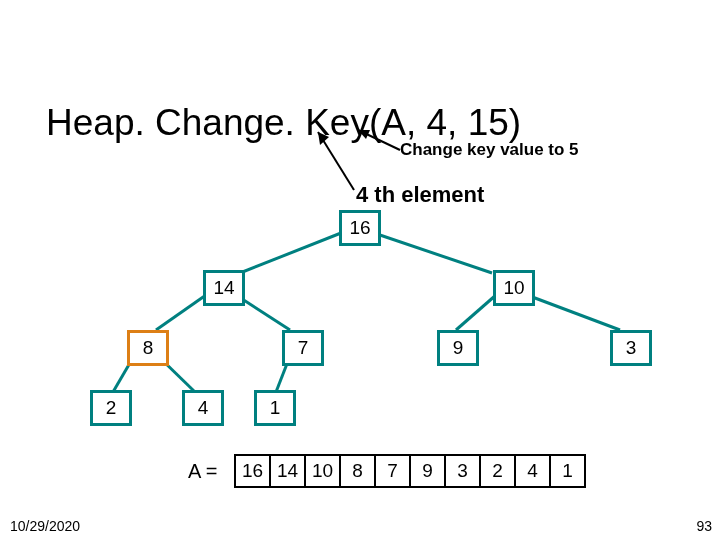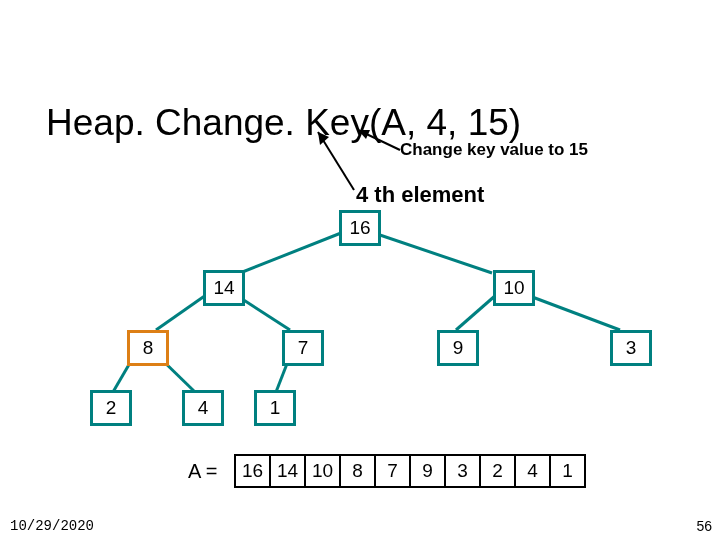--- a/index.html
+++ b/index.html
@@ -88,35 +88,34 @@
     text-align: center;
     font-size: 19px;
     padding: 0;
   }
 
   .date {
     position: absolute;
     left: 10px;
     bottom: 6px;
     font-size: 14px;
-    font-family: Liberation Mono, monospace;
   }
   .pagenum {
     position: absolute;
     right: 8px;
     bottom: 6px;
     font-size: 14px;
   }
 </style>
 </head>
 <body>
 <div class="slide">
 
 <div class="call">Heap. Change. Key(A, 4, 15)</div>
-<div class="anno-change">Change key value to 15</div>
+<div class="anno-change">Change key value to 5</div>
 <div class="anno-4th">4 th element</div>
 
 <svg class="edges">
 
   <line x1="400" y1="150" x2="358" y2="130" stroke="#000" stroke-width="2"></line>
   <polygon points="358,130 370,130 366,139" fill="#000"></polygon>
 
   <line x1="354" y1="190" x2="318" y2="132" stroke="#000" stroke-width="2"></line>
   <polygon points="318,132 329,137 320,145" fill="#000"></polygon>
 
@@ -161,15 +160,15 @@
   <td>9</td>
   <td>3</td>
   <td>2</td>
   <td>4</td>
   <td>1</td>
 </tr>
       </tbody>
     </table>
 
 <div class="date">10/29/2020</div>
-<div class="pagenum">56</div>
+<div class="pagenum">93</div>
 
 </div>
 
 </body></html>

